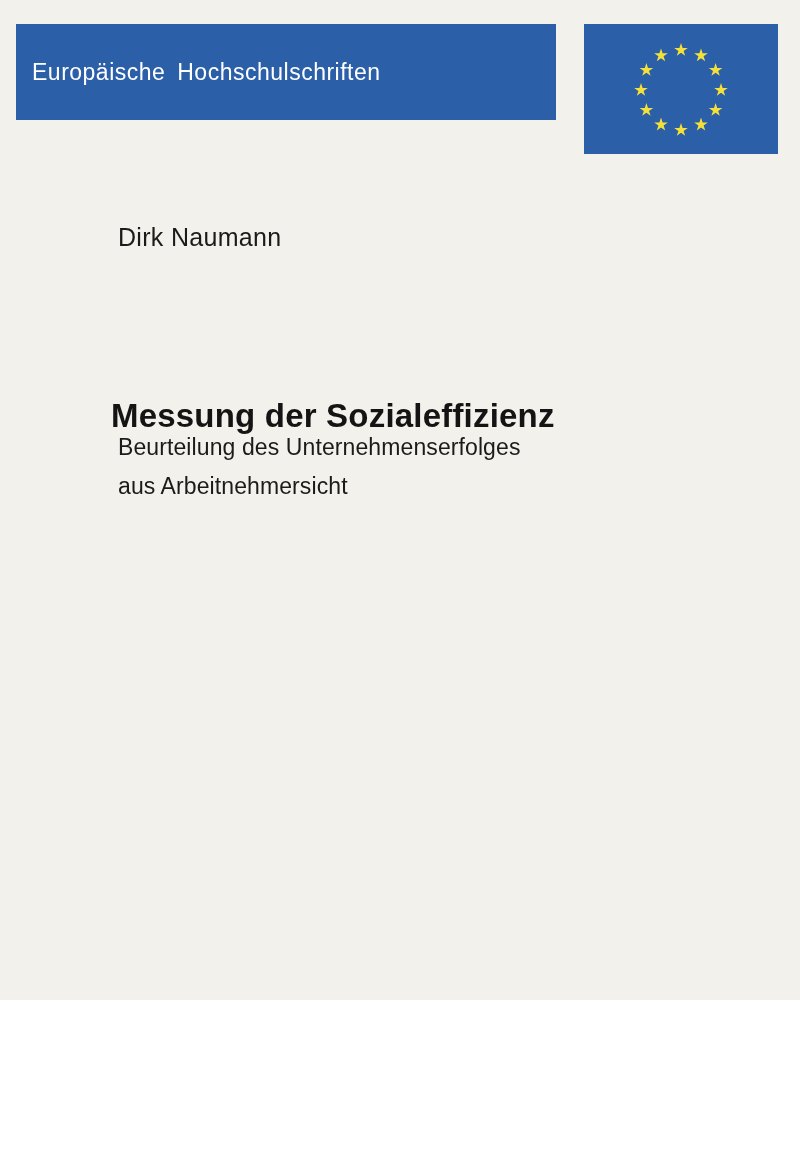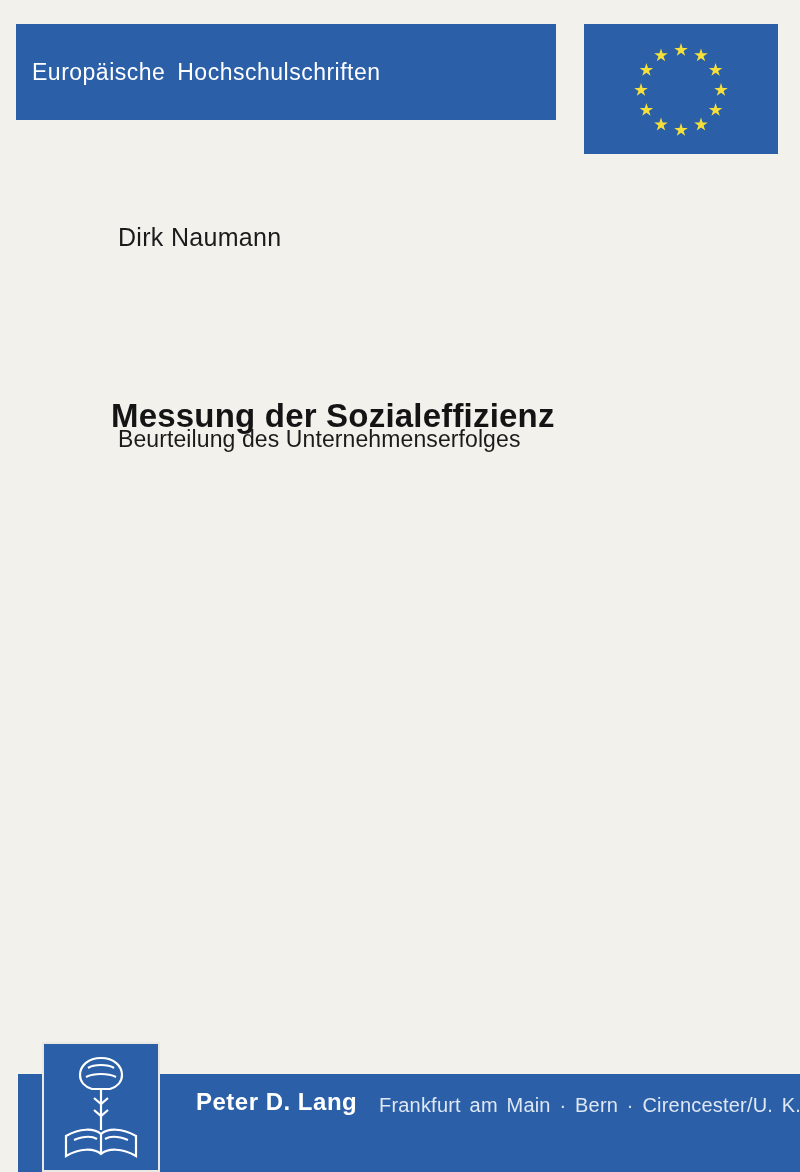--- a/index.html
+++ b/index.html
@@ -9,21 +9,21 @@
   body {
     width: 800px;
     height: 1172px;
     background: #ffffff;
     font-family: "Liberation Sans", sans-serif;
     overflow: hidden;
   }
   .cover {
     position: relative;
     width: 800px;
-    height: 1172px;
+    height: 1000px;
     background: #f2f1ec;
     overflow: hidden;
   }
   
   .series-banner {
     position: absolute;
     left: 16px;
     top: 24px;
     width: 540px;
     height: 96px;
@@ -76,20 +76,21 @@
     position: absolute;
     left: 118px;
     top: 424px;
     font-size: 23px;
     color: #1b1b1b;
     line-height: 1.35;
     letter-spacing: 0.1px;
   }
   .subtitle .line {
     display: block;
+    margin-top: 8px;
   }
   
   .pub-bar {
     position: absolute;
     left: 0;
     top: 1074px;
     width: 800px;
     height: 98px;
     background: #2b5fa8;
   }
@@ -166,20 +167,21 @@
       </g>
     </svg>
   </div>
 
   <div class="author">Dirk Naumann</div>
 
   <div class="title">Messung der Sozialeffizienz</div>
 
   <div class="subtitle">
     <span class="line">Beurteilung des Unternehmenserfolges</span>
+    <span class="line">aus Arbeitnehmersicht</span>
   </div>
 
   <div class="pub-bar"></div>
   <div class="left-notch"></div>
 
   <div class="pub-logo-box">
     <svg viewBox="0 0 114 126" xmlns="http://www.w3.org/2000/svg" aria-hidden="true">
       <rect x="0" y="0" width="114" height="126" fill="#2b5fa8"></rect>
       <g fill="none" stroke="#ffffff" stroke-width="2.2">
 

